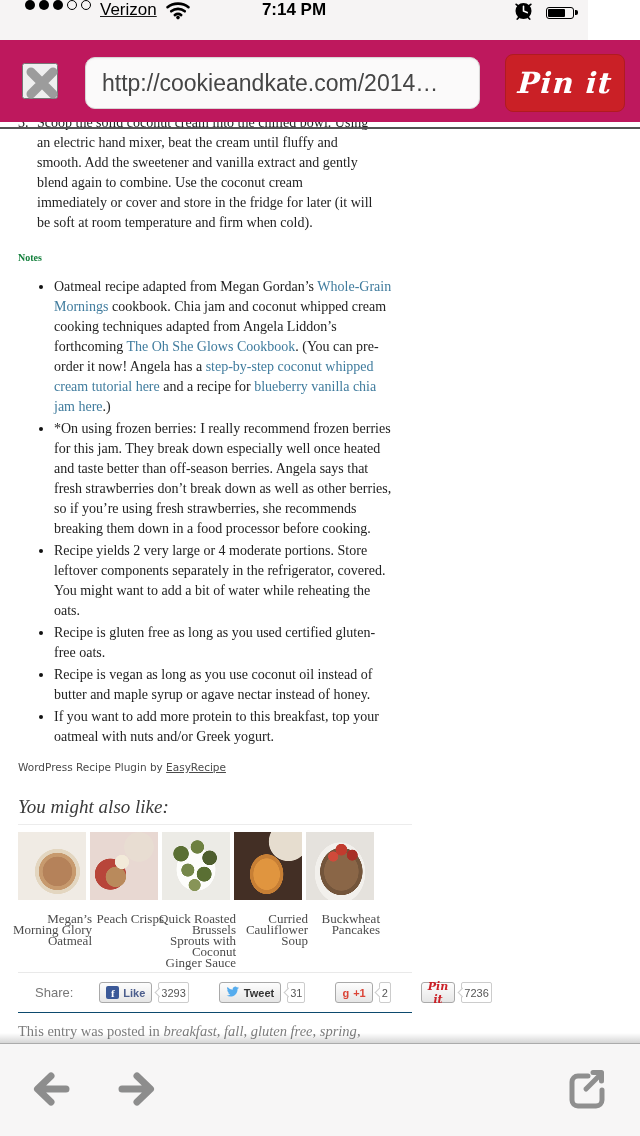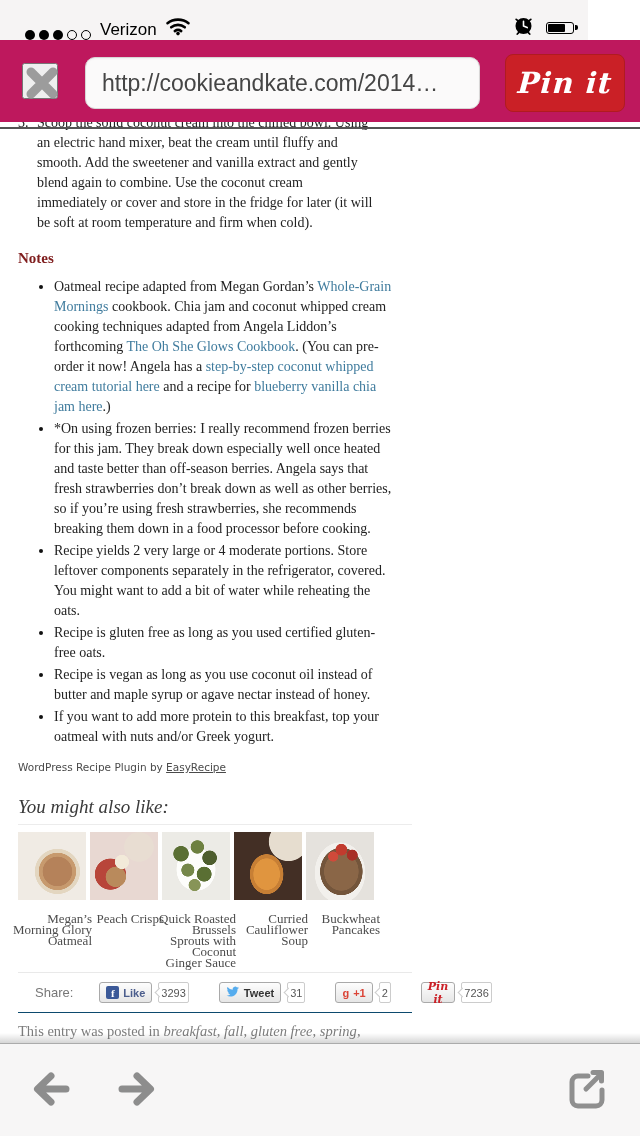--- a/index.html
+++ b/index.html
@@ -6,21 +6,21 @@
   html,body { background:#ddd; }
   .phone {
     position:relative; width:640px; height:1136px; margin:0 auto;
     background:#fff; overflow:hidden;
     font-family:"Liberation Sans", sans-serif; color:#1c1c1c;
   }
 
   
   .status-bar {
     position:absolute; top:0; left:0; width:588px; height:40px;
-    background:#f6f4f4; display:flex; align-items:flex-end;
+    background:#f6f4f4; display:flex; align-items:flex-start;text-decoration:underline;
   }
   .sig-dots { display:flex; gap:4px; margin-left:25px; align-items:center; }
   .dot { width:10px; height:10px; border-radius:50%; }
   .dot.on { background:#000; }
   .dot.off { border:1.4px solid #000; background:transparent; }
   .carrier { font-size:17px; margin-left:9px; color:#000; }
   .wifi { margin-left:8px; }
   .clock-time {
     position:absolute; left:0; right:0; text-align:center;
     font-size:17px; font-weight:700; color:#000;
@@ -61,21 +61,21 @@
     position:absolute; top:122px; left:0; width:640px; height:921px;
     background:#fff; overflow:hidden;
     font-family:"Liberation Serif", serif; font-size:14px; line-height:20px; color:#222;
   }
   .content-col { width:412px; padding-left:18px; }
 
   .step-first { position:relative; white-space:nowrap; overflow:hidden; margin-top:-9px; padding-left:19px; max-width:370px; }
   .step-num { position:absolute; left:0; top:0; }
   .step-rest { padding-left:19px; max-width:358px; }
 
-  .notes-h { font-weight:700; font-size:15px; margin-top:15px; color:#7f1d1d; }
+  .notes-h { font-weight:700; font-size:10px; margin-top:15px; color:#15803d; }
   ul.notes { margin-top:9px; padding-left:36px; max-width:375px; }
   ul.notes li { margin-bottom:2px; }
   ul.notes li::marker { color:#111; font-size:13px; }
   .inline-link { color:#3f7b9d; text-decoration:none; cursor:pointer; }
   .u { text-decoration:underline; }
 
   .plugin-credit { margin-top:10px; font-family:"DejaVu Sans", sans-serif; font-size:10.5px; color:#4a4a4a; }
   .plugin-credit .inline-link { color:#4a4a4a; }
 
   .also-like { margin-top:20px; font-style:italic; font-size:19px; color:#3a3a3a; font-weight:400;
@@ -173,20 +173,21 @@
     </div>
     <span class="carrier">Verizon</span>
     <span class="wifi">
       <svg width="26" height="20" viewBox="0 0 26 20">
         <path d="M2.5 7.2 C8.3 2.4 17.7 2.4 23.5 7.2" fill="none" stroke="#000" stroke-width="2.6" stroke-linecap="round"></path>
         <path d="M6.2 11.3 C10.2 8.1 15.8 8.1 19.8 11.3" fill="none" stroke="#000" stroke-width="2.6" stroke-linecap="round"></path>
         <path d="M9.8 15.1 C11.7 13.7 14.3 13.7 16.2 15.1" fill="none" stroke="#000" stroke-width="2.6" stroke-linecap="round"></path>
         <circle cx="13" cy="17.6" r="1.8" fill="#000"></circle>
       </svg>
     </span>
+    <div class="clock-time">7:14 PM</div>
     <div class="right-status">
       <span>
         <svg width="21" height="21" viewBox="0 0 21 21">
           <circle cx="10.5" cy="11" r="8" fill="#000"></circle>
           <path d="M10.5 11 V6.3 M10.5 11 L14.2 12.6" stroke="#fff" stroke-width="1.6" stroke-linecap="round" fill="none"></path>
           <path d="M3.2 4.4 L5.6 6.2 M17.8 4.4 L15.4 6.2 M4.3 19 L5.9 17.3 M16.7 19 L15.1 17.3" stroke="#000" stroke-width="1.8" stroke-linecap="round"></path>
         </svg>
       </span>
       <div class="batt">
         <div class="fill" style="width: 66%;"></div>

